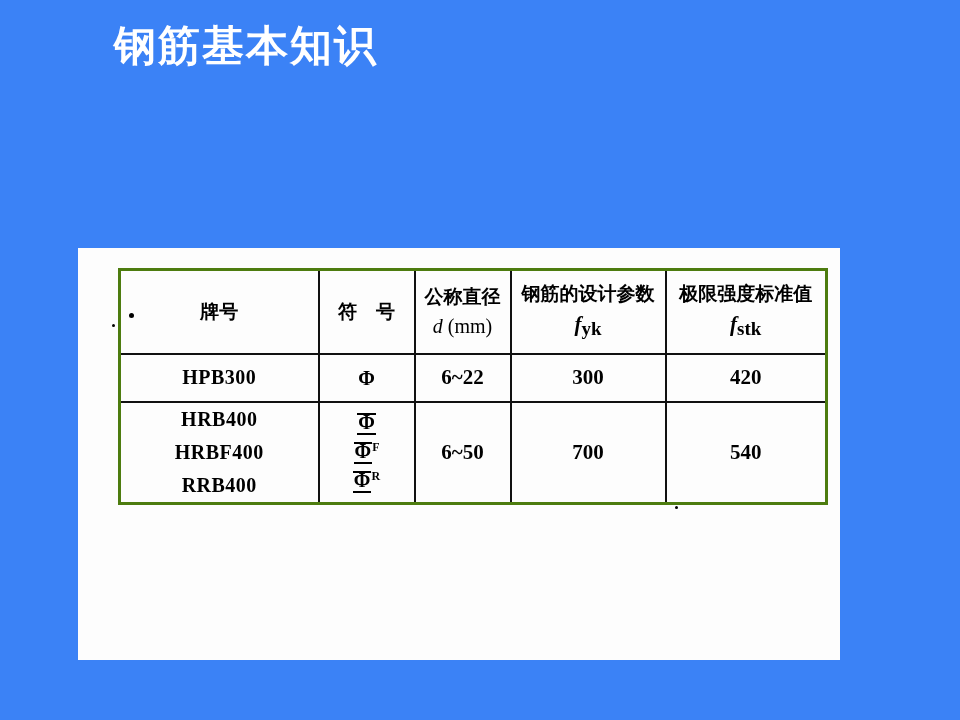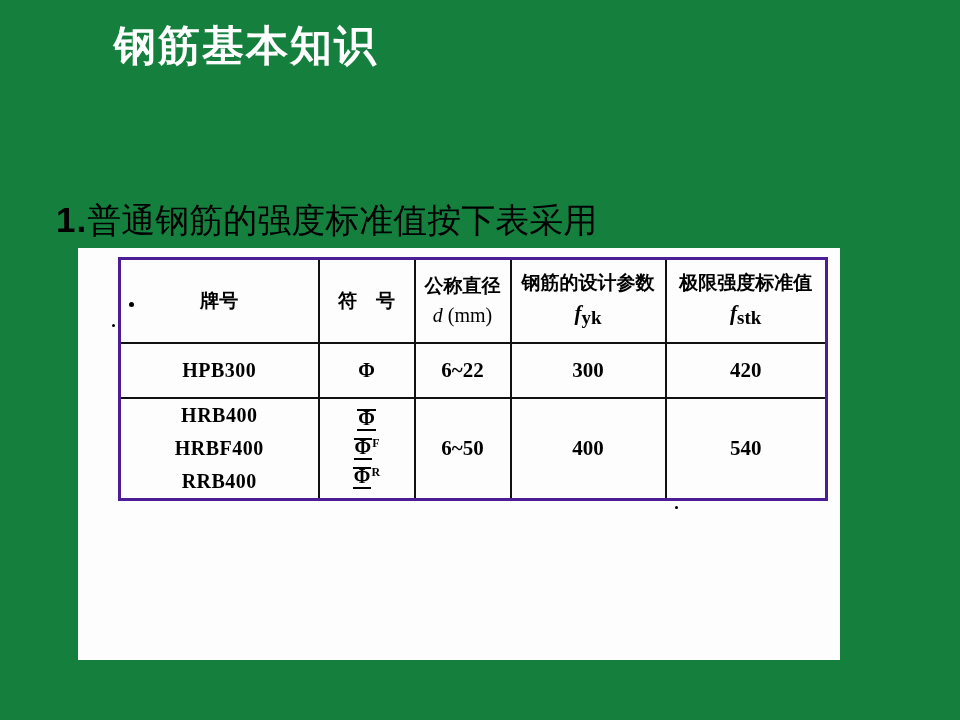--- a/index.html
+++ b/index.html
@@ -24,31 +24,31 @@
   }
   .point-num{
     font-family:"Liberation Sans",sans-serif;
     font-weight:bold;font-size:35px;letter-spacing:1px;
   }
   .table-panel{
     position:absolute;left:78px;top:248px;width:762px;height:412px;
     background:#fdfdfd;
   }
   table.rebar{
-    position:absolute;left:40px;top:9px;
+    position:absolute;left:40px;top:20px;
     border-collapse:collapse;table-layout:fixed;
-    border:3px solid #4c1d95;
+    border:3px solid #4d7c0f;
   }
   table.rebar th, table.rebar td{
     border:2px solid #111;
     text-align:center;vertical-align:middle;
     padding:0 2px;overflow:hidden;
   }
   thead tr{height:84px;}
-  tbody tr:nth-child(1){height:55px;}
+  tbody tr:nth-child(1){height:48px;}
   tbody tr:nth-child(2){height:80px;}
   tbody tr:nth-child(3){height:136px;}
   tbody tr:nth-child(4){height:84px;}
   thead th{
     font-family:"Liberation Sans",sans-serif;
     font-weight:bold;font-size:19px;line-height:1.5;
     position:relative;
   }
   .hdr-sub{font-family:"Liberation Serif",serif;font-size:20px;font-weight:normal;}
   .it{font-style:italic;}
@@ -74,26 +74,25 @@
     font-size:12px;font-weight:bold;vertical-align:7px;
     font-family:"Liberation Serif",serif;
   }
   .speck{
     position:absolute;background:#000;border-radius:50%;
   }
 </style>
 </head>
 <body>
 
-<div class="slide" style="background: #15803d;">
+<div class="slide" style="background: #3b82f6;">
 
   <div class="slide-title" style="color: rgb(255, 255, 255);">钢筋基本知识</div>
 
 
-  <div class="point-line"><span class="point-num">1.</span><span>普通钢筋的强度标准值按下表采用</span></div>
 
   <div class="table-panel">
     <span class="speck" style="left:34px;top:76px;width:3px;height:3px;"></span>
     <span class="speck" style="left:597px;top:258px;width:3px;height:3px;"></span>
 
     <table class="rebar">
       <colgroup>
         <col style="width:199px">
         <col style="width:96px">
         <col style="width:96px">
@@ -140,20 +139,20 @@
               <div class="grade">HRB400</div>
               <div class="grade">HRBF400</div>
               <div class="grade">RRB400</div>
             </td>
             <td class="symbol-cell">
               <div class="sym-line"><span class="sym-wrap"><span class="rebar-sym u"><span class="phi">Φ</span><i class="bar" style="top: 2px;"></i></span></span></div>
               <div class="sym-line"><span class="sym-wrap"><span class="rebar-sym u"><span class="phi">Φ</span><i class="bar" style="top: 2px;"></i></span><sup class="sym-sup">F</sup></span></div>
               <div class="sym-line"><span class="sym-wrap"><span class="rebar-sym u"><span class="phi">Φ</span><i class="bar" style="top: 2px;"></i></span><sup class="sym-sup">R</sup></span></div>
             </td>
             <td class="num-cell">6~50</td>
-            <td class="num-cell">400</td>
+            <td class="num-cell">700</td>
             <td class="num-cell">540</td>
           </tr>
         </tbody>
     </table>
   </div>
 
 </div>
 
 </body></html>

